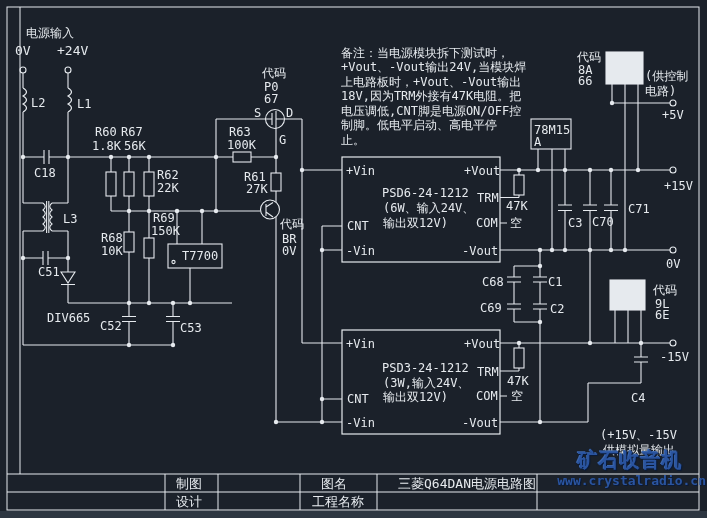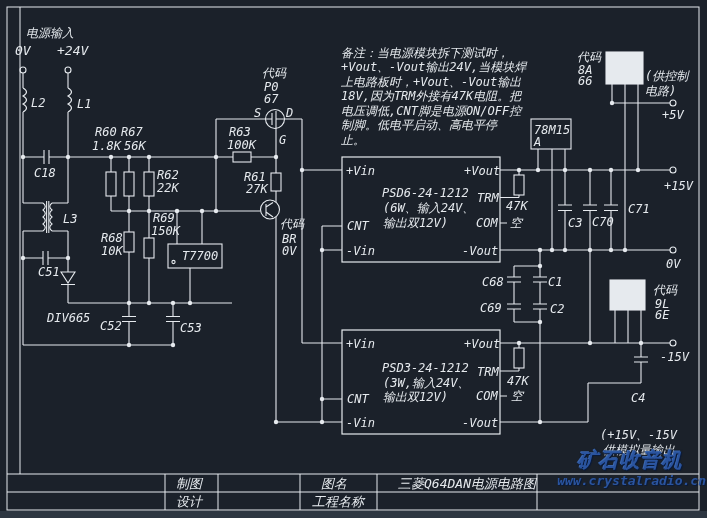--- a/index.html
+++ b/index.html
@@ -1,18 +1,18 @@
 <!DOCTYPE html>
 <html><head>
 <meta charset="utf-8">
 <style>
   html,body{margin:0;padding:0;}
   body{width:707px;height:518px;background:#1b212a;position:relative;overflow:hidden;
        font-family:"DejaVu Sans Mono","DejaVu Sans","Liberation Sans",sans-serif;}
-  #stage{position:absolute;left:0;top:0;width:707px;height:422px;font-style:italic;}
+  #stage{position:absolute;left:0;top:0;width:707px;height:422px;}
   svg{position:absolute;left:0;top:0;}
   svg text{fill:#e6eaee;font-family:"DejaVu Sans Mono","DejaVu Sans","Liberation Sans",sans-serif;
            font-size:12px;white-space:pre;}
   svg text.big{font-size:13px;}
   .logo{position:absolute;left:554px;top:450px;width:152px;text-align:center;
         color:#2a549f;line-height:1.0;z-index:5;pointer-events:none;}
   .logo .nm{font-size:20px;font-weight:bold;letter-spacing:1px;
         font-family:"DejaVu Sans","Liberation Sans",sans-serif;
         text-shadow:1px 1px 0 #0a1a38,-1px -1px 0 #3b66ad,0 0 2px #0a1a38;}
   .logo .ur{font-size:13px;font-weight:bold;margin-top:4px;

